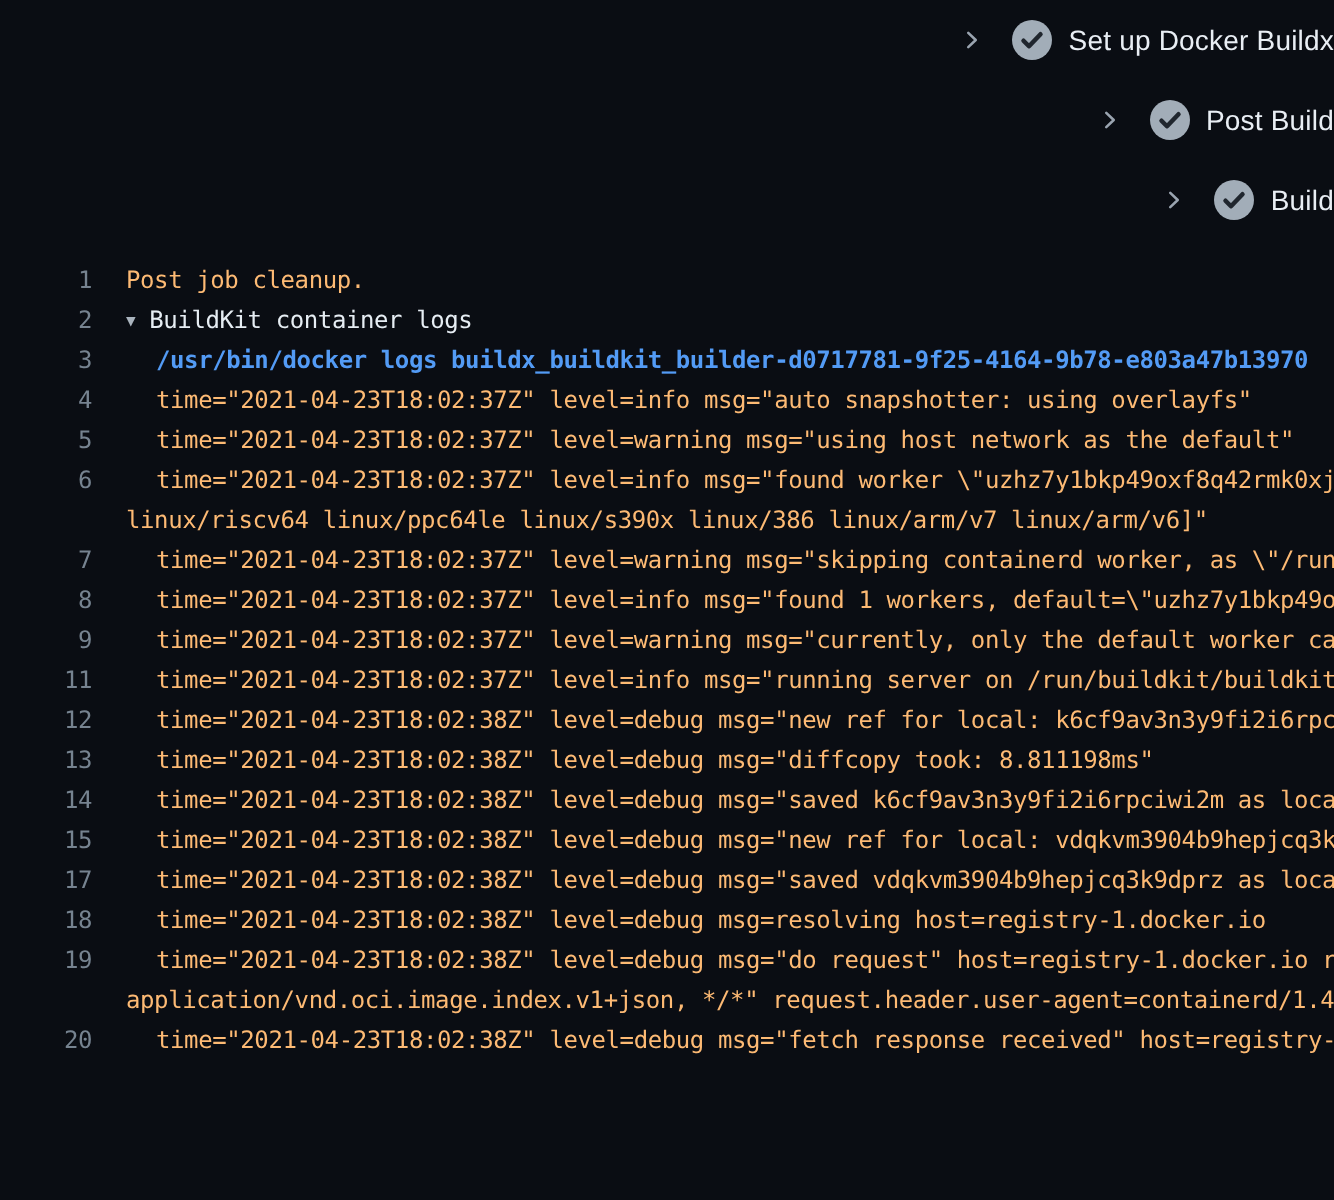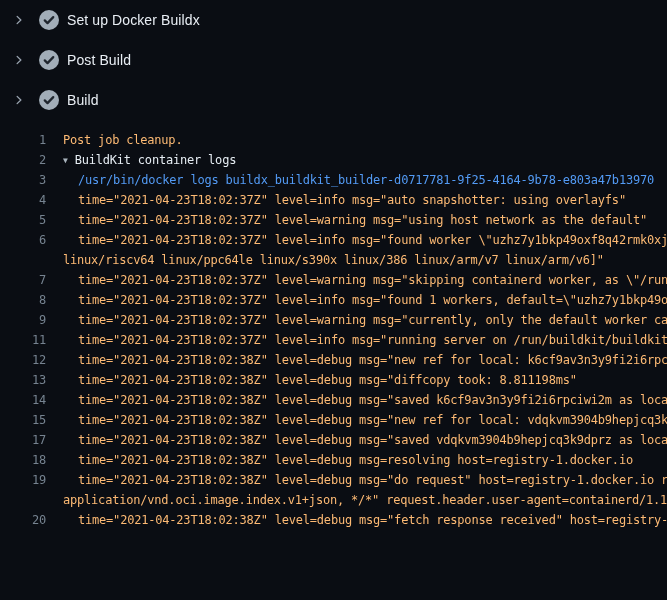--- a/index.html
+++ b/index.html
@@ -10,22 +10,23 @@
     -webkit-font-smoothing: antialiased;
   }
   .app { width: 667px; height: 600px; overflow: hidden; }
 
   
   .steps { width: 100%; }
   .step-row {
     height: 40px;
     display: flex;
     align-items: center;
-    padding-left: 13px;
+    padding-left: 25px;
     cursor: pointer;
+    justify-content: flex-end;
   }
   .step-row.expanded {
     background: #171d27;
     border-radius: 6px;
   }
   .chev {
     width: 12px; height: 12px;
     display: flex; align-items: center; justify-content: center;
     flex-shrink: 0;
   }
@@ -65,21 +66,21 @@
   .ltext.nested { padding-left: 32px; }
   .log-line.group .ltext { color: #e6edf3; padding-left: 17px; }
   .group-toggle {
     display: inline-block;
     font-size: 8px;
     color: #aab4be;
     margin-right: 7px;
     cursor: pointer;
     vertical-align: 1px;
   }
-  .log-line.command .ltext { color: #539bf5; font-weight: 400; }
+  .log-line.command .ltext { color: #539bf5; font-weight: 700; }
 </style>
 </head>
 <body>
 
 <div class="app">
   <div class="steps">
       <div class="step-row">
         <span class="chev">
           <svg width="12" height="12" viewBox="0 0 16 16">
             <path d="M5.5 3.2l5 4.8-5 4.8" fill="none" stroke="#9aa4b0" stroke-width="1.7" stroke-linecap="round" stroke-linejoin="round"></path>
@@ -134,16 +135,16 @@
       <div class="log-line plain"><span class="lnum">8</span><span class="ltext nested">time="2021-04-23T18:02:37Z" level=info msg="found 1 workers, default=\"uzhz7y1bkp49o</span></div>
       <div class="log-line plain"><span class="lnum">9</span><span class="ltext nested">time="2021-04-23T18:02:37Z" level=warning msg="currently, only the default worker ca</span></div>
       <div class="log-line plain"><span class="lnum">11</span><span class="ltext nested">time="2021-04-23T18:02:37Z" level=info msg="running server on /run/buildkit/buildkit</span></div>
       <div class="log-line plain"><span class="lnum">12</span><span class="ltext nested">time="2021-04-23T18:02:38Z" level=debug msg="new ref for local: k6cf9av3n3y9fi2i6rpc</span></div>
       <div class="log-line plain"><span class="lnum">13</span><span class="ltext nested">time="2021-04-23T18:02:38Z" level=debug msg="diffcopy took: 8.811198ms"</span></div>
       <div class="log-line plain"><span class="lnum">14</span><span class="ltext nested">time="2021-04-23T18:02:38Z" level=debug msg="saved k6cf9av3n3y9fi2i6rpciwi2m as loca</span></div>
       <div class="log-line plain"><span class="lnum">15</span><span class="ltext nested">time="2021-04-23T18:02:38Z" level=debug msg="new ref for local: vdqkvm3904b9hepjcq3k</span></div>
       <div class="log-line plain"><span class="lnum">17</span><span class="ltext nested">time="2021-04-23T18:02:38Z" level=debug msg="saved vdqkvm3904b9hepjcq3k9dprz as loca</span></div>
       <div class="log-line plain"><span class="lnum">18</span><span class="ltext nested">time="2021-04-23T18:02:38Z" level=debug msg=resolving host=registry-1.docker.io</span></div>
       <div class="log-line plain"><span class="lnum">19</span><span class="ltext nested">time="2021-04-23T18:02:38Z" level=debug msg="do request" host=registry-1.docker.io r</span></div>
-      <div class="log-line wrap"><span class="lnum"></span><span class="ltext">application/vnd.oci.image.index.v1+json, */*" request.header.user-agent=containerd/1.1</span></div>
+      <div class="log-line wrap"><span class="lnum"></span><span class="ltext">application/vnd.oci.image.index.v1+json, */*" request.header.user-agent=containerd/1.4</span></div>
       <div class="log-line plain"><span class="lnum">20</span><span class="ltext nested">time="2021-04-23T18:02:38Z" level=debug msg="fetch response received" host=registry-</span></div>
     </div>
 </div>
 
 </body></html>

